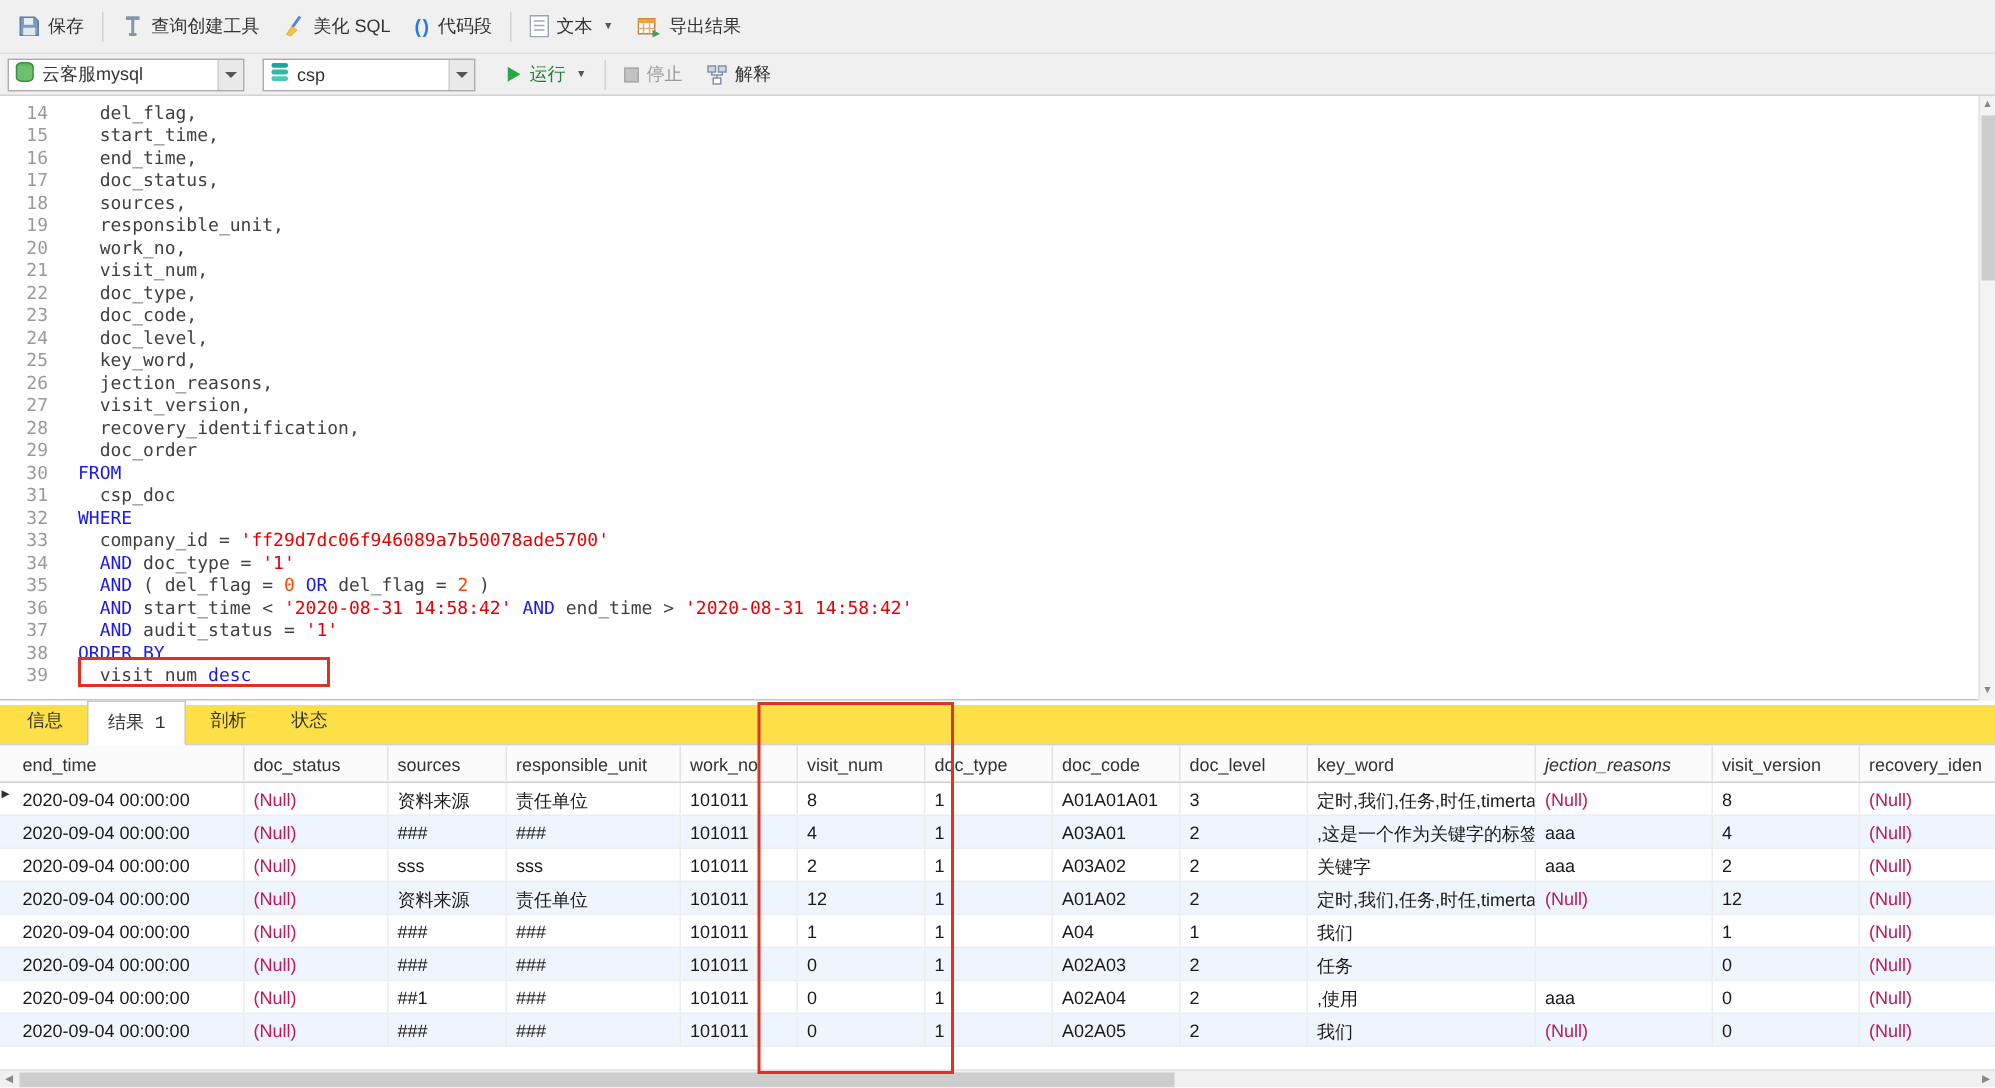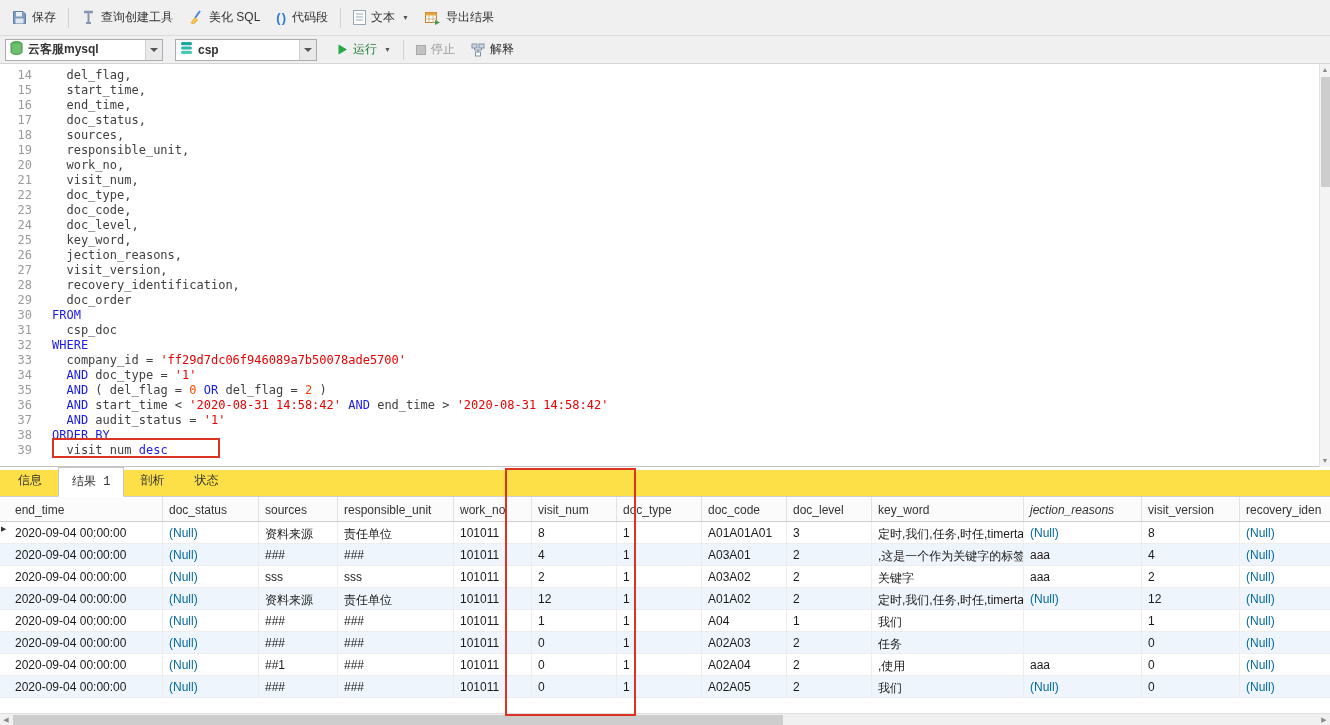--- a/index.html
+++ b/index.html
@@ -8,21 +8,21 @@
 
   
   .toolbar1 { position:absolute; left:0; top:0; width:100%; height:36px; background:#f0f0f0; border-bottom:1px solid #dcdcdc; display:flex; align-items:center; padding:0 4px; }
   .toolbar2 { position:absolute; left:0; top:36px; width:100%; height:28px; background:#f0f0f0; border-bottom:1px solid #d4d4d4; display:flex; align-items:center; padding:0 5px; }
   .tbtn { display:flex; align-items:center; gap:5px; padding:5px 8px; border-radius:2px; white-space:nowrap; color:#333; cursor:default; }
   .tbtn .icon { display:inline-flex; align-items:center; }
   .tsep { width:1px; height:20px; background:#d2d2d2; margin:0 4px; flex:none; }
   .caret { font-size:7px; color:#555; margin-left:2px; }
   .paren-icon { color:#2b7bd6; font-weight:bold; font-size:13px; letter-spacing:1px; }
   .combo { display:flex; align-items:center; height:22px; background:#fff; border:1px solid #abadb3; padding:0 0 0 4px; gap:5px; margin-right:12px; }
-  .combo-text { white-space:nowrap; overflow:hidden;font-weight:bold; }
+  .combo-text { white-space:nowrap; overflow:hidden; }
   .combo-caret { width:17px; height:20px; margin-left:auto; background:#e9e9e9; border-left:1px solid #cfcfcf; position:relative; flex:none; }
   .combo-caret::after { content:""; position:absolute; left:4px; top:8px; border:4px solid transparent; border-top-color:#555; }
   .run-label { color:#1e7e34; }
   .disabled-label { color:#9a9a9a; }
   .stopsq { width:10px; height:10px; background:#c2c2c2; border:1px solid #a8a8a8; display:inline-block; }
 
   
   .editor { position:absolute; left:0; top:64px; width:1319px; height:403px; background:#fff; border-bottom:1px solid #c4c4c4; font-family:"DejaVu Sans Mono","Liberation Mono",monospace; font-size:12px; padding-top:4px; overflow:hidden; }
   .ed-line { display:flex; height:15px; line-height:15px; white-space:pre; }
   .ed-num { width:32px; text-align:right; color:#9a9a9a; flex:none; }
@@ -44,21 +44,21 @@
   .rtab.active { background:#fff; border:1px solid #c6c6c6; border-bottom:1px solid #fff; margin-bottom:-1px;font-family:Liberation Mono, monospace; }
 
   
   .grid { position:absolute; left:0; top:497px; width:1330px; height:216px; overflow:hidden; background:#fff; }
   .ghead { display:flex; height:25px; border-bottom:1px solid #cfcfcf; background:#fbfbfb; }
   .hcell { flex:none; padding:6px 6px 0; border-right:1px solid #e3e3e3; color:#333; overflow:hidden; white-space:nowrap; }
   .hcell.marker { width:9px; padding:0; border-right:none; }
   .grow { display:flex; height:22px; border-bottom:1px solid #ededed; background:#fff; }
   .grow.alt { background:#eef5fc; }
   .gcell { flex:none; padding:4px 6px 0; border-right:1px solid #ededed; overflow:hidden; white-space:nowrap; color:#1a1a1a; }
-  .gcell.null { color:#0369a1; }
+  .gcell.null { color:#be185d; }
   .gcell.marker { width:9px; padding:3px 0 0 1px; font-size:7px; color:#333; border-right:none; overflow:visible; }
 
   
   .annot { position:absolute; border:2px solid #dd3322; pointer-events:none; z-index:50; background:transparent; }
   #annot1 { left:52px; top:438px; width:168px; height:20px; }
   #annot2 { left:505px; top:468px; width:131px; height:248px; }
 
   
   .hscroll { position:absolute; left:0; bottom:0; width:100%; height:12px; background:#f0f0f0; border-top:1px solid #e0e0e0; }
   .hscroll .sarrow { position:absolute; top:0; width:12px; line-height:11px; }

